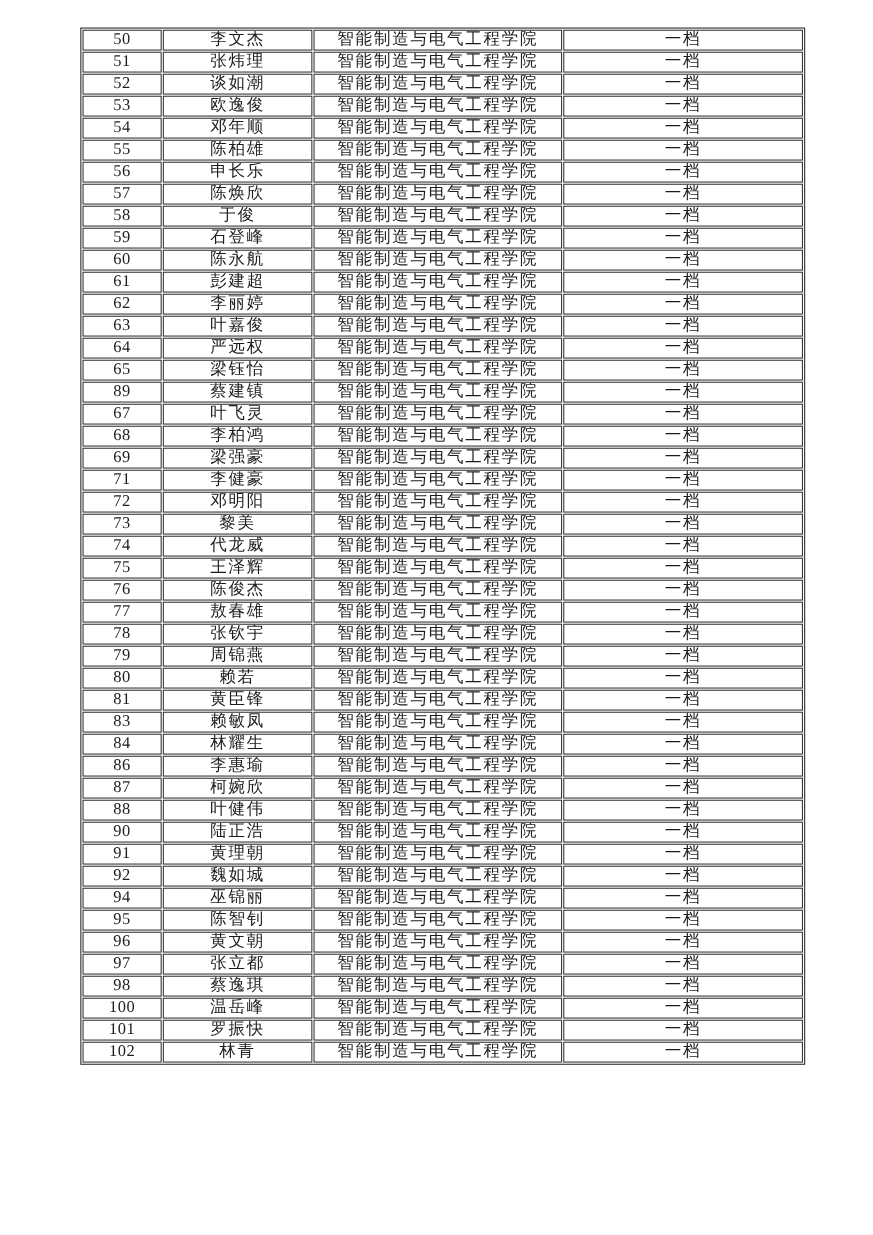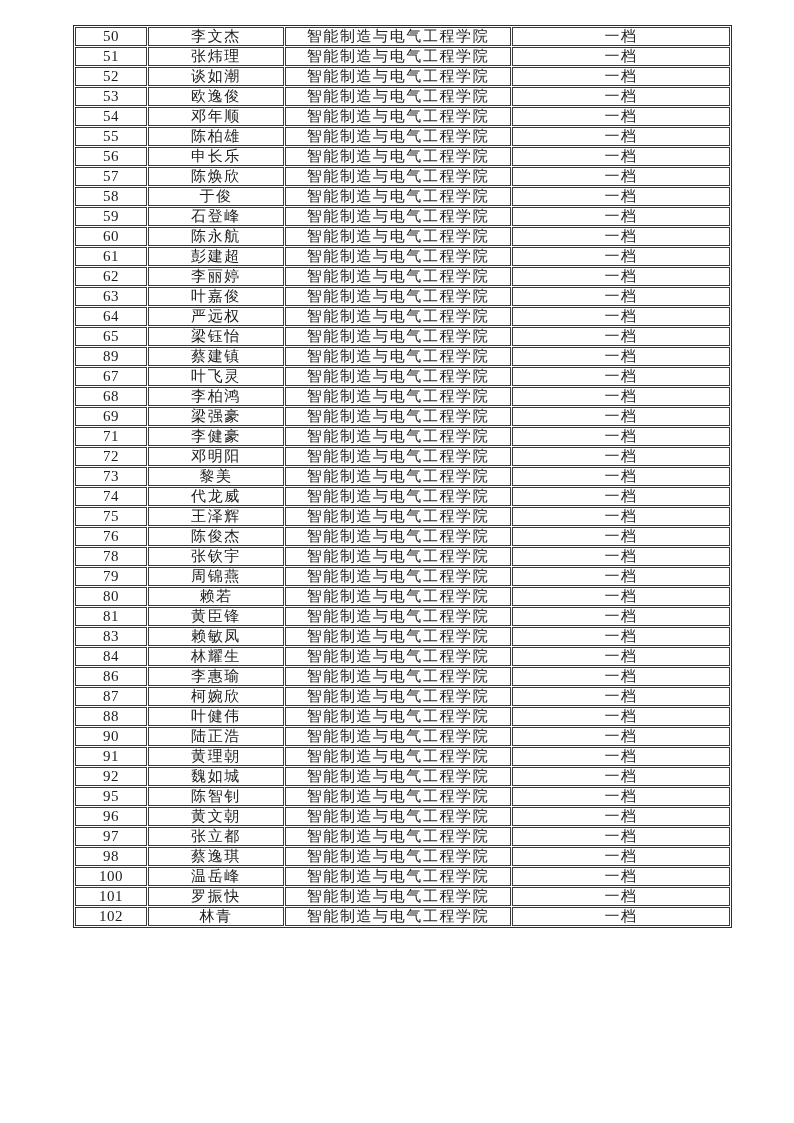--- a/index.html
+++ b/index.html
@@ -214,20 +214,26 @@
           <td class="cjk">智能制造与电气工程学院</td>
           <td class="cjk">一档</td>
         </tr>
         <tr>
           <td class="num">76</td>
           <td class="cjk">陈俊杰</td>
           <td class="cjk">智能制造与电气工程学院</td>
           <td class="cjk">一档</td>
         </tr>
         <tr>
+          <td class="num">77</td>
+          <td class="cjk">敖春雄</td>
+          <td class="cjk">智能制造与电气工程学院</td>
+          <td class="cjk">一档</td>
+        </tr>
+        <tr>
           <td class="num">78</td>
           <td class="cjk">张钦宇</td>
           <td class="cjk">智能制造与电气工程学院</td>
           <td class="cjk">一档</td>
         </tr>
         <tr>
           <td class="num">79</td>
           <td class="cjk">周锦燕</td>
           <td class="cjk">智能制造与电气工程学院</td>
           <td class="cjk">一档</td>
@@ -282,20 +288,26 @@
         </tr>
         <tr>
           <td class="num">91</td>
           <td class="cjk">黄理朝</td>
           <td class="cjk">智能制造与电气工程学院</td>
           <td class="cjk">一档</td>
         </tr>
         <tr>
           <td class="num">92</td>
           <td class="cjk">魏如城</td>
+          <td class="cjk">智能制造与电气工程学院</td>
+          <td class="cjk">一档</td>
+        </tr>
+        <tr>
+          <td class="num">94</td>
+          <td class="cjk">巫锦丽</td>
           <td class="cjk">智能制造与电气工程学院</td>
           <td class="cjk">一档</td>
         </tr>
         <tr>
           <td class="num">95</td>
           <td class="cjk">陈智钊</td>
           <td class="cjk">智能制造与电气工程学院</td>
           <td class="cjk">一档</td>
         </tr>
         <tr>

